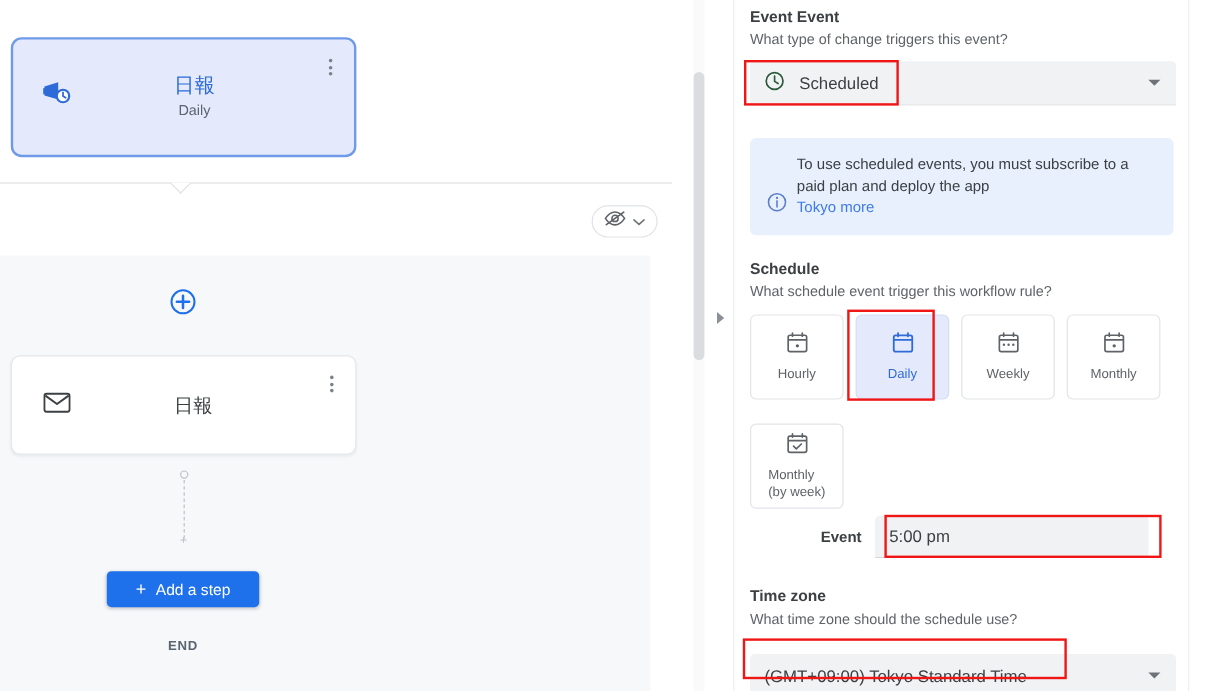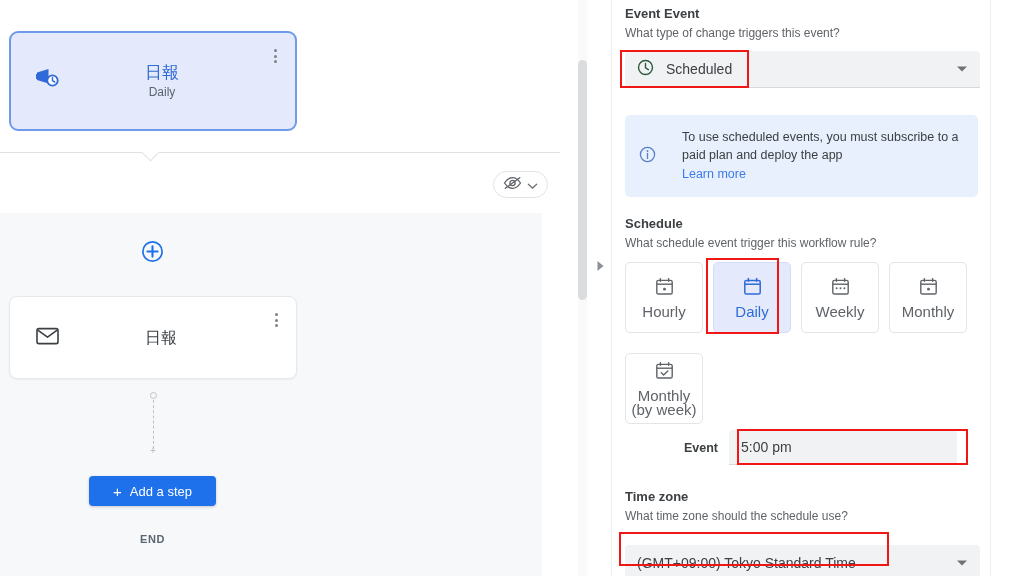--- a/index.html
+++ b/index.html
@@ -328,22 +328,22 @@
     pointer-events: none;
     z-index: 30;
   }
 
   
   .info-banner {
     background: #E8F0FE;
     border-radius: 5px;
     padding: 13px 14px 14px 14px;
     display: flex;
-    gap: 26px;
-    align-items: center;
+    gap: 8px;
+    align-items: flex-end;
   }
   .info-text {
     font-size: 12.5px;
     color: #3C4043;
     line-height: 18px;
     max-width: 290px;
   }
   .info-link {
     display: inline-block;
     font-size: 12.5px;
@@ -369,24 +369,23 @@
     align-items: center;
     justify-content: center;
     gap: 5px;
     cursor: pointer;
   }
   .tile.selected {
     background: #E4EAFB;
     border-color: #D4DDF7;
   }
   .tile-label {
-    font-size: 15px;
+    font-size: 11px;
     color: #5F6368;
     line-height: 14px;
-    text-align: center;
   }
   .tile.selected .tile-label { color: #2F6BD8; }
 
   
   .time-row {
     display: flex;
     align-items: center;
   }
   .time-label {
     font-size: 12.5px;
@@ -532,21 +531,21 @@
       <div class="info-banner">
         <span style="flex:0 0 auto; margin-top:1px;">
           <svg width="17" height="17" viewBox="0 0 17 17" fill="none">
             <circle cx="8.5" cy="8.5" r="7.1" stroke="#5B7FC7" stroke-width="1.3" fill="none"></circle>
             <circle cx="8.5" cy="5" r="0.95" fill="#5B7FC7"></circle>
             <path d="M8.5 7.4 V12.4" stroke="#5B7FC7" stroke-width="1.3" stroke-linecap="round"></path>
           </svg>
         </span>
         <div>
           <div class="info-text">To use scheduled events, you must subscribe to a paid plan and deploy the app</div>
-          <span class="info-link">Learn more</span>
+          <span class="info-link">Tokyo more</span>
         </div>
       </div>
     </div>
 
     <div style="position:absolute; left:6px; top:215px; width:355px;">
       <div class="field-label">Schedule</div>
       <div class="field-help">What schedule event trigger this workflow rule?</div>
 
       <div class="tiles" style="margin-top:10px; width:354px;">
         <div class="tile">

